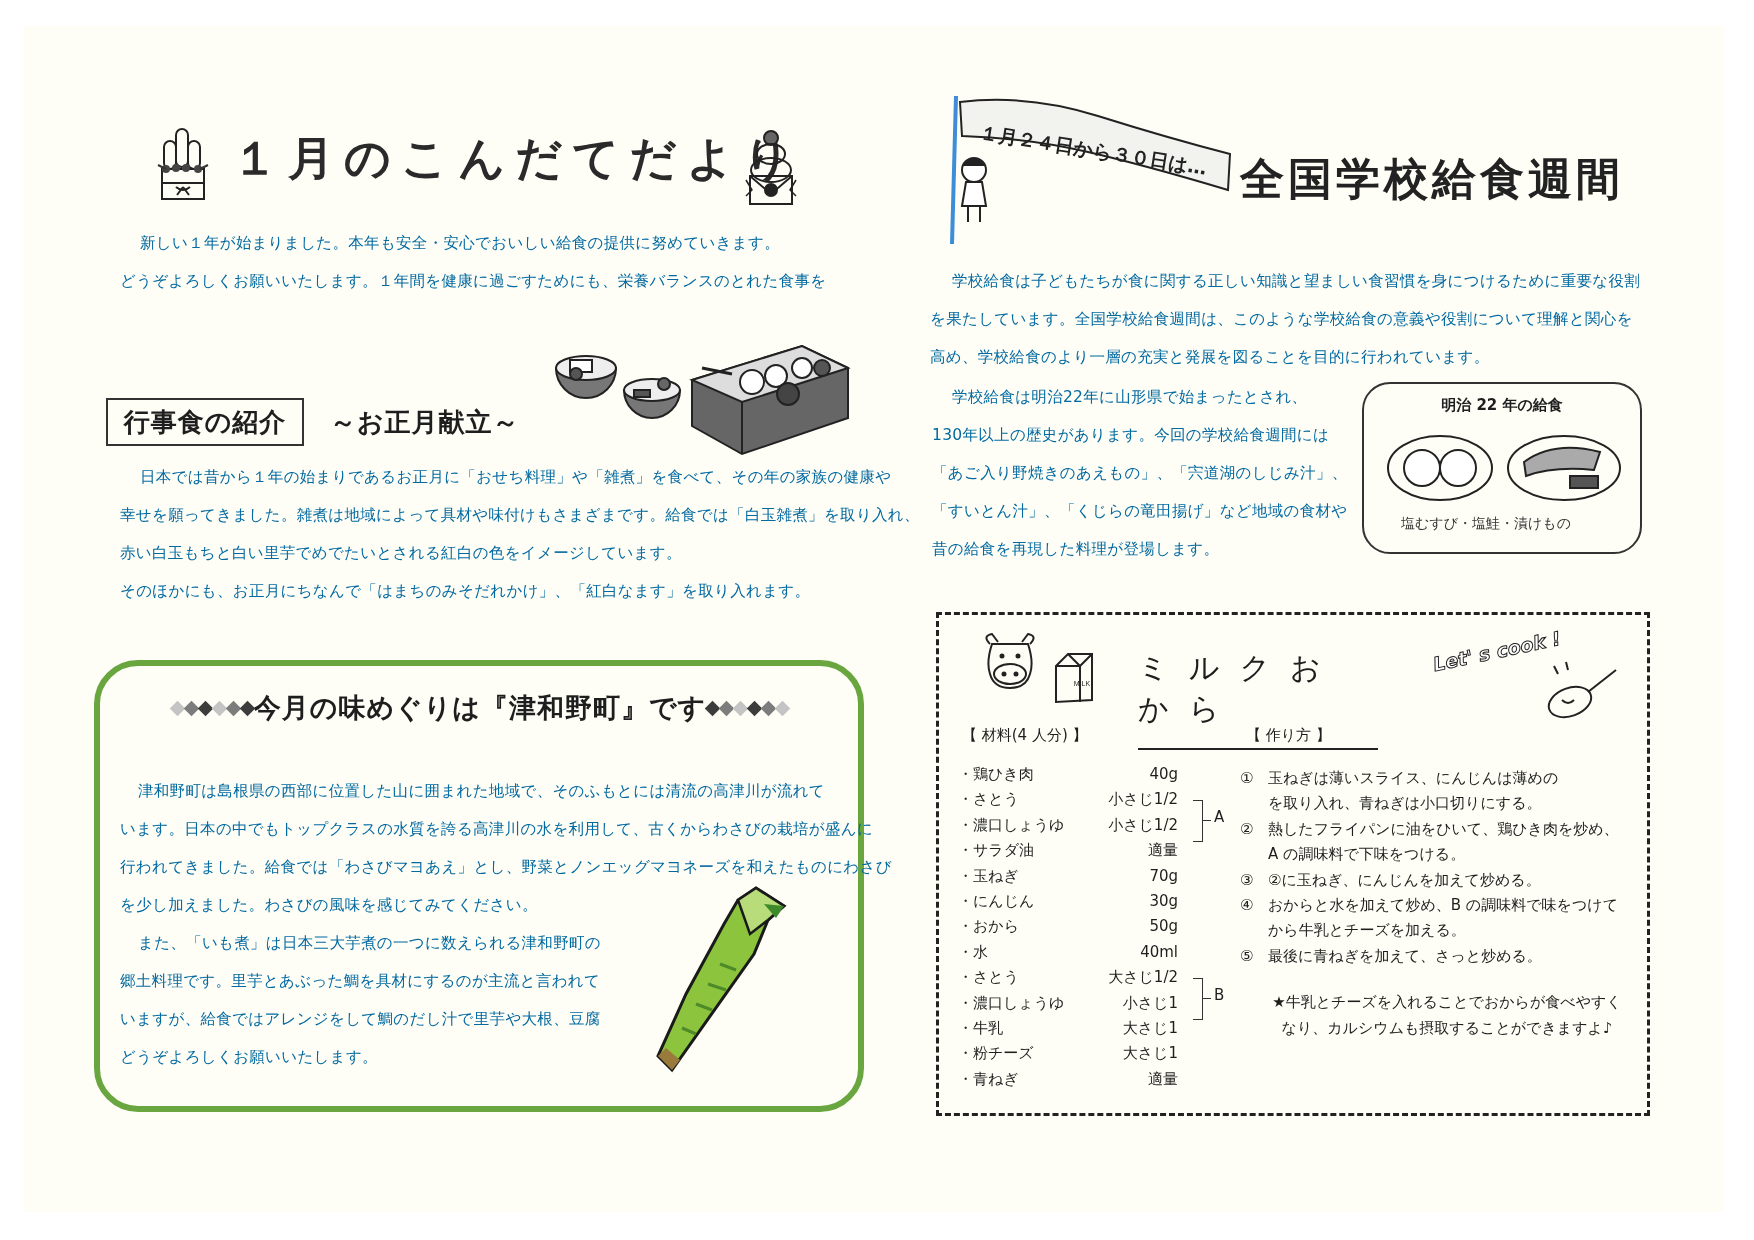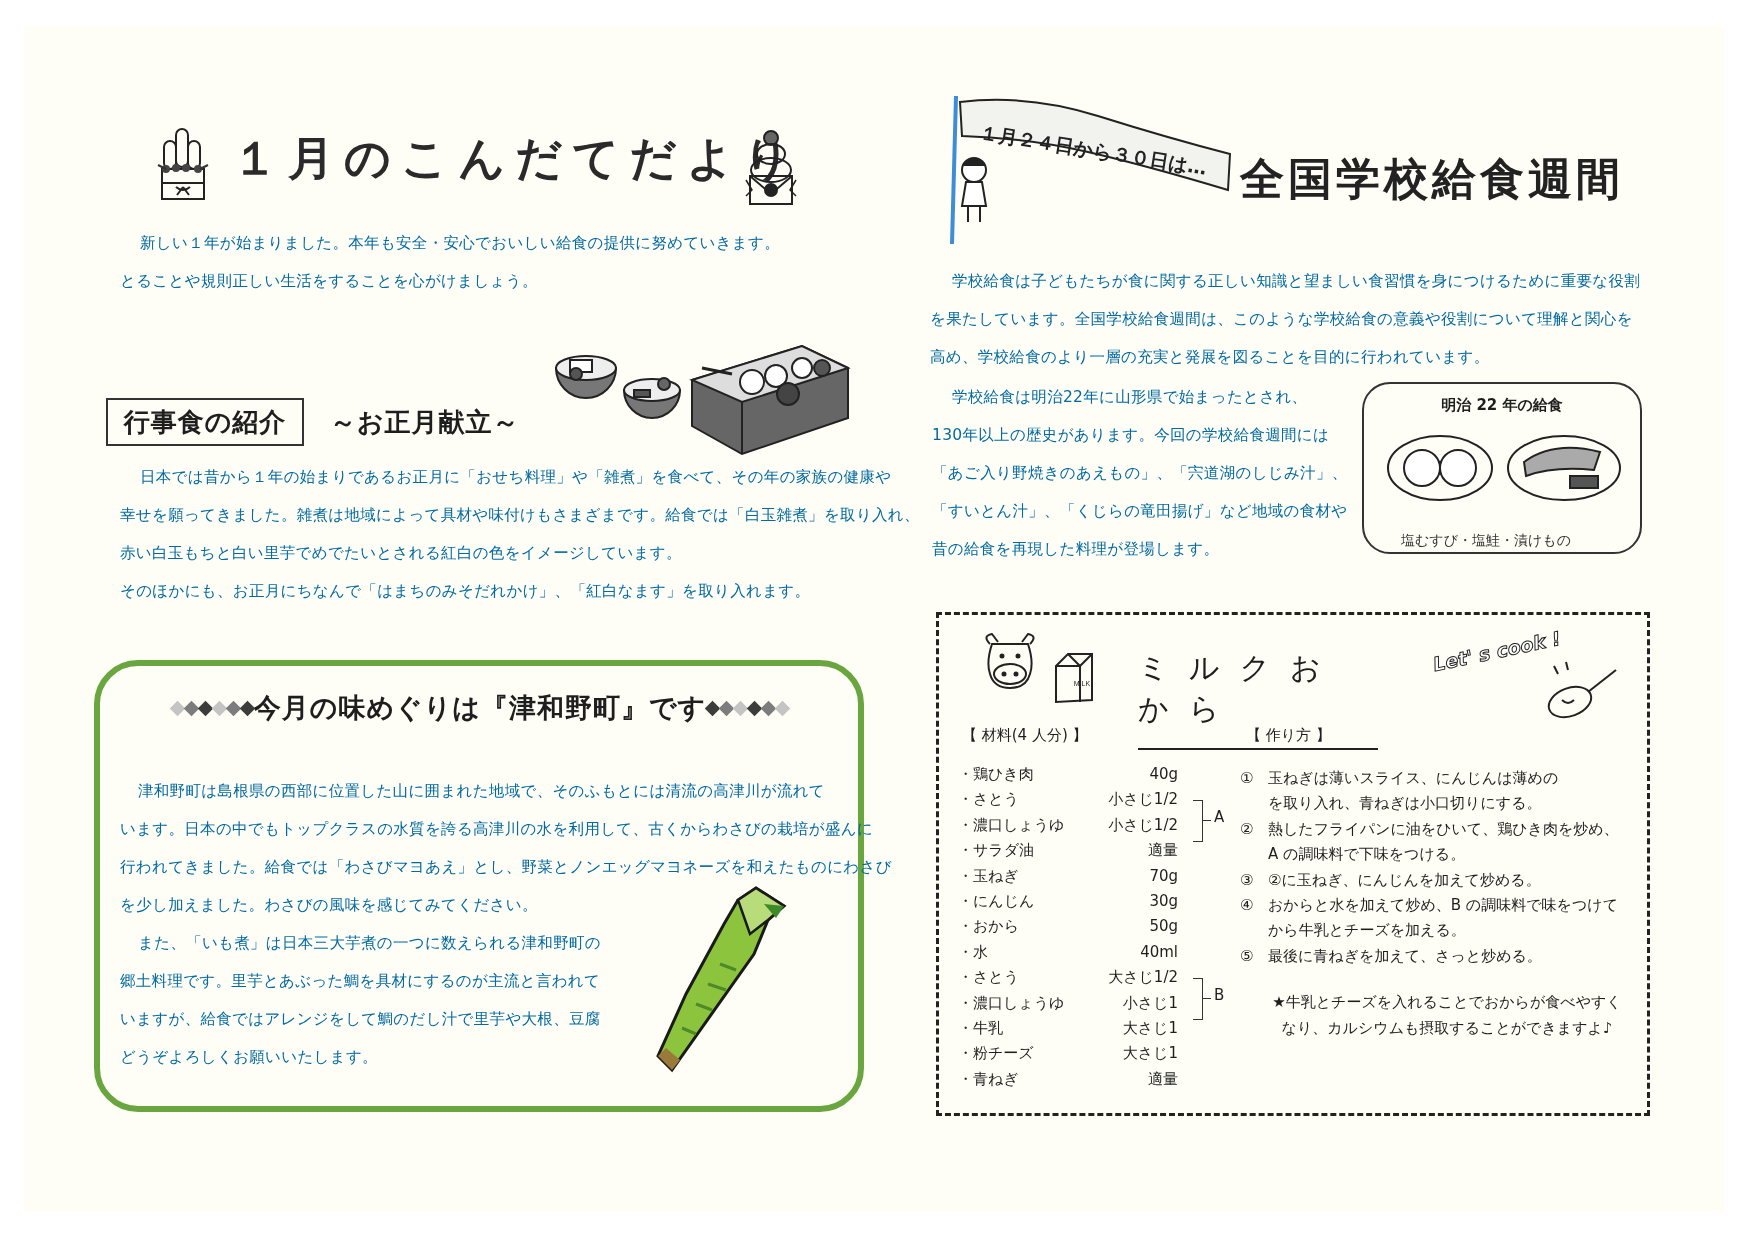--- a/index.html
+++ b/index.html
@@ -37,21 +37,21 @@
   .banner-text { left: 982px; top: 120px; font-size: 19px; font-weight: bold; transform: rotate(9deg); transform-origin: left top; color: #222; white-space: nowrap; }
   .week-title { left: 1240px; top: 150px; font-size: 44px; font-weight: bold; letter-spacing: 4px; color: #222; }
   .week-text { left: 930px; top: 262px; }
   .week-text .p1 { text-indent: 22px; }
   .meiji-text { left: 932px; top: 378px; }
   .meiji-text .p1 { text-indent: 20px; }
 
   .meiji-box { left: 1362px; top: 382px; width: 280px; height: 172px; border: 2px solid #333; border-radius: 28px; }
   .meiji-title { left: 1362px; top: 396px; width: 280px; text-align: center; font-size: 15px; font-weight: bold; }
   .meiji-plates { left: 1384px; top: 432px; width: 240px; height: 70px; }
-  .meiji-cap { left: 1362px; top: 532px; width: 248px; text-align: center; font-size: 14px; color: #333; }
+  .meiji-cap { left: 1362px; top: 515px; width: 248px; text-align: center; font-size: 14px; color: #333; }
 
   
   .recipe-box { left: 936px; top: 612px; width: 714px; height: 504px; border: 3px dashed #222; }
   .cow { left: 980px; top: 632px; width: 60px; height: 58px; }
   .milk { left: 1052px; top: 648px; width: 44px; height: 56px; }
   .recipe-title { left: 1138px; top: 648px; font-size: 30px; letter-spacing: 20px; font-weight: normal; padding-bottom: 18px; border-bottom: 2px solid #222; width: 240px; }
   .letscook { left: 1432px; top: 640px; font-size: 19px; font-weight: bold; font-style: italic; transform: rotate(-12deg); color: #fff; -webkit-text-stroke: 1px #222; }
   .pan { left: 1540px; top: 660px; width: 80px; height: 62px; }
   .ing-head { left: 962px; top: 726px; font-size: 15px; }
   .steps-head { left: 1246px; top: 726px; font-size: 15px; }
@@ -103,21 +103,21 @@
     <ellipse cx="29" cy="42" rx="20" ry="12"></ellipse>
     <rect x="8" y="48" width="42" height="28"></rect>
     <path d="M8 48 L29 66 L50 48"></path>
   </g>
   <circle cx="29" cy="62" r="7" fill="#222"></circle>
   <path d="M4 52 l6 10 l-6 6 M54 52 l-6 10 l6 6" stroke="#222" fill="none" stroke-width="1.5"></path>
 </svg>
 
 <div class="abs body-text intro">
   <div class="p1">新しい１年が始まりました。本年も安全・安心でおいしい給食の提供に努めていきます。</div>
-  <div>とることや規則正しい生活をすることを心がけましょう。</div>
+  <div>どうぞよろしくお願いいたします。１年間を健康に過ごすためにも、栄養バランスのとれた食事を</div>
 </div>
 
 <div class="abs event-box">行事食の紹介</div>
 <div class="abs event-sub">～お正月献立～</div>
 
 <svg class="abs osechi" viewBox="0 0 300 120">
   <g stroke="#222" stroke-width="2">
     <path d="M4 30 a30 30 0 0 0 60 0 z" fill="#777"></path>
     <ellipse cx="34" cy="30" rx="30" ry="12" fill="#eee"></ellipse>
     <rect x="18" y="22" width="22" height="12" fill="#fff"></rect>

